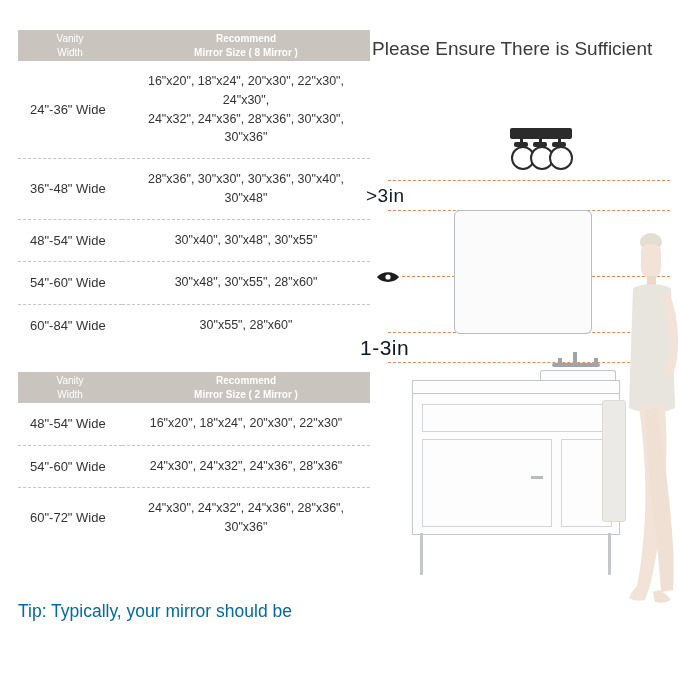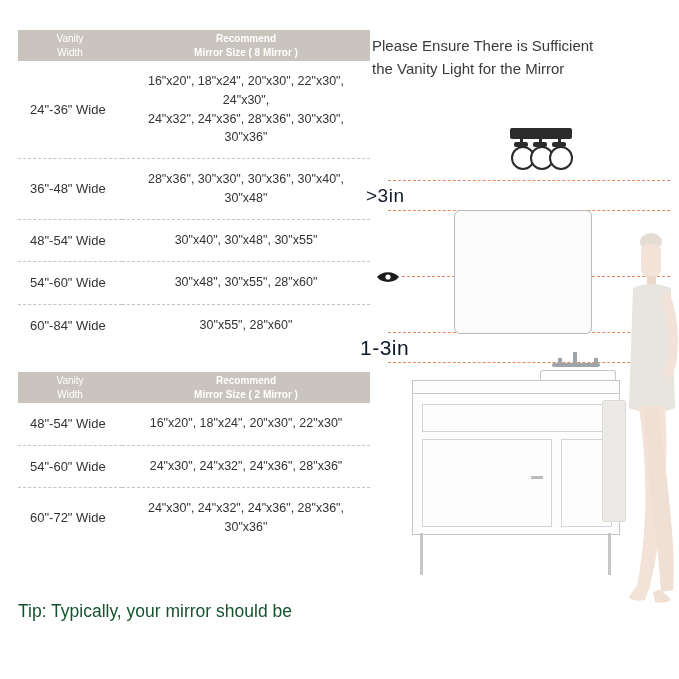--- a/index.html
+++ b/index.html
@@ -68,30 +68,30 @@
   .table-gap { height: 26px; }
 
   
   .tip {
     position: absolute;
     left: 18px;
     top: 598px;
     width: 400px;
     font-size: 17.5px;
     line-height: 1.5;
-    color: #14532d;
+    color: #0369a1;
   }
 
   
   .headline {
     position: absolute;
     left: 372px;
     top: 34px;
     width: 300px;
-    font-size: 15px;
+    font-size: 19px;
     line-height: 1.55;
     color: #3a3a3a;
   }
 
   .scene {
     position: absolute;
     left: 360px;
     top: 110px;
     width: 310px;
     height: 480px;
@@ -363,21 +363,20 @@
       </tbody>
     </table>
   </div>
 
   <div class="tip">
     <div>Tip: Typically, your mirror should be</div>
   </div>
 
   <div class="headline">
     <div>Please Ensure There is Sufficient</div>
-    <div>the Vanity Light for the Mirror</div>
   </div>
 
   <div class="scene">
 
     <div class="light-bar"></div>
     <div class="light-stem" style="left:160px;"></div>
     <div class="light-stem" style="left:179px;"></div>
     <div class="light-stem" style="left:198px;"></div>
     <div class="globe-cap" style="left:154px;"></div>
     <div class="globe-cap" style="left:173px;"></div>

